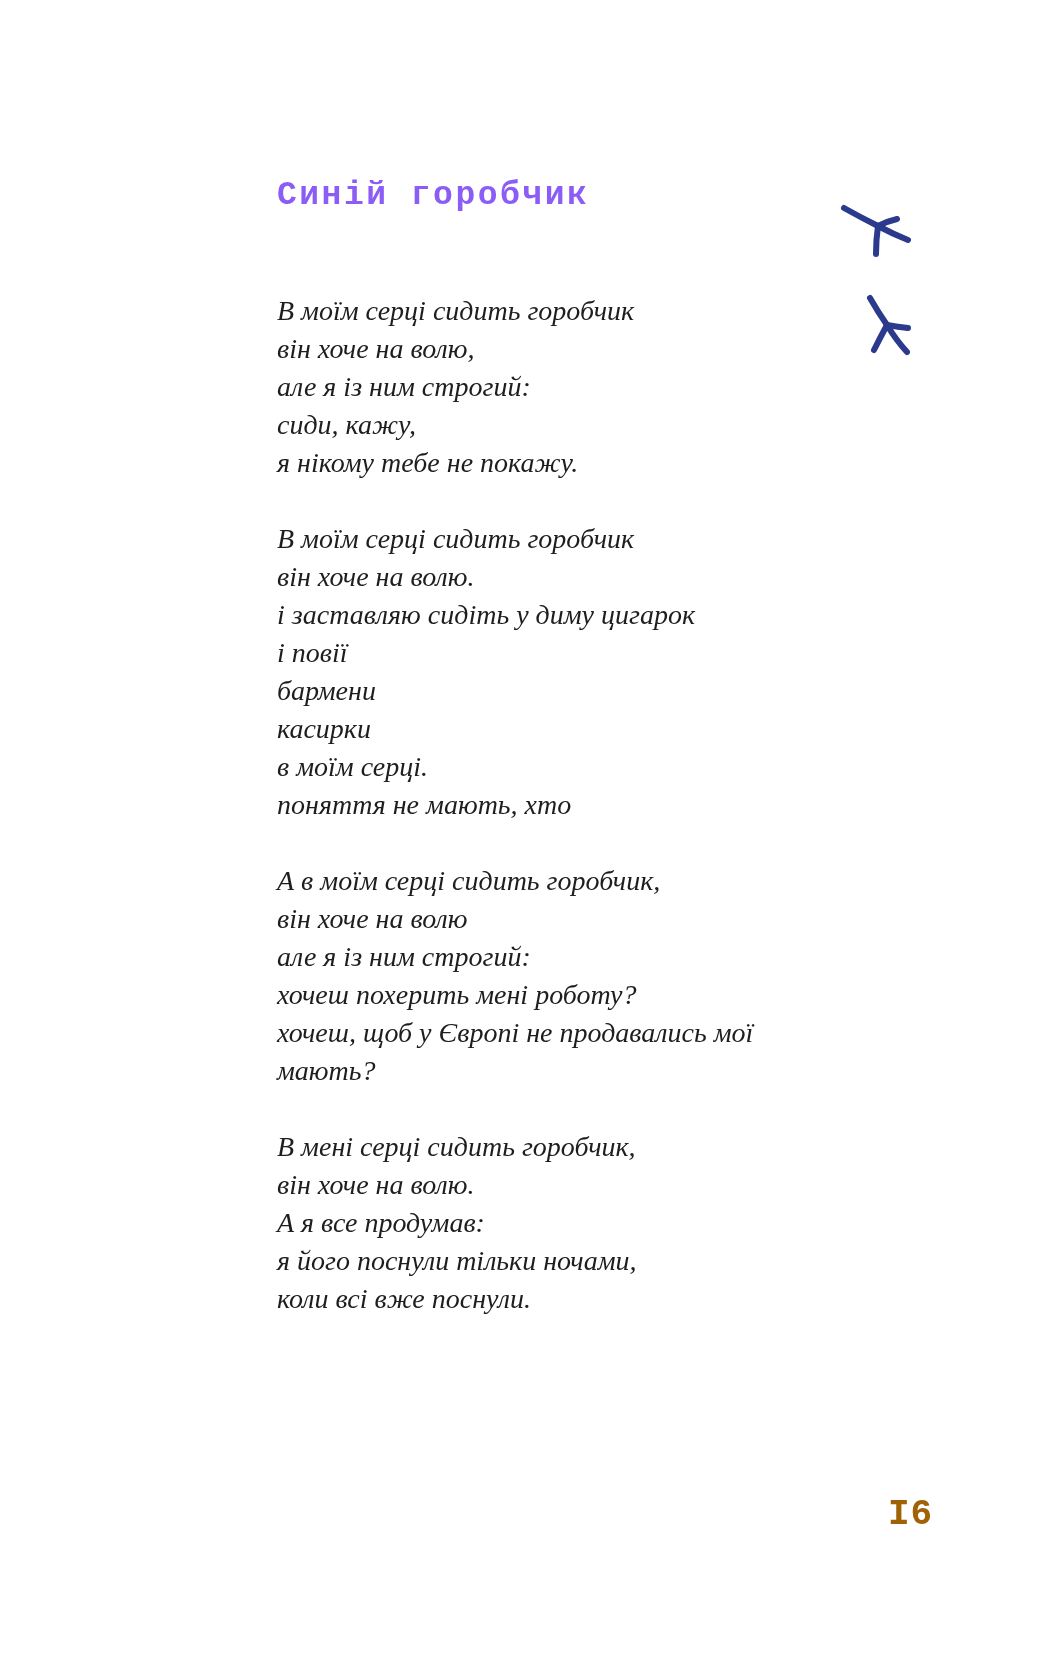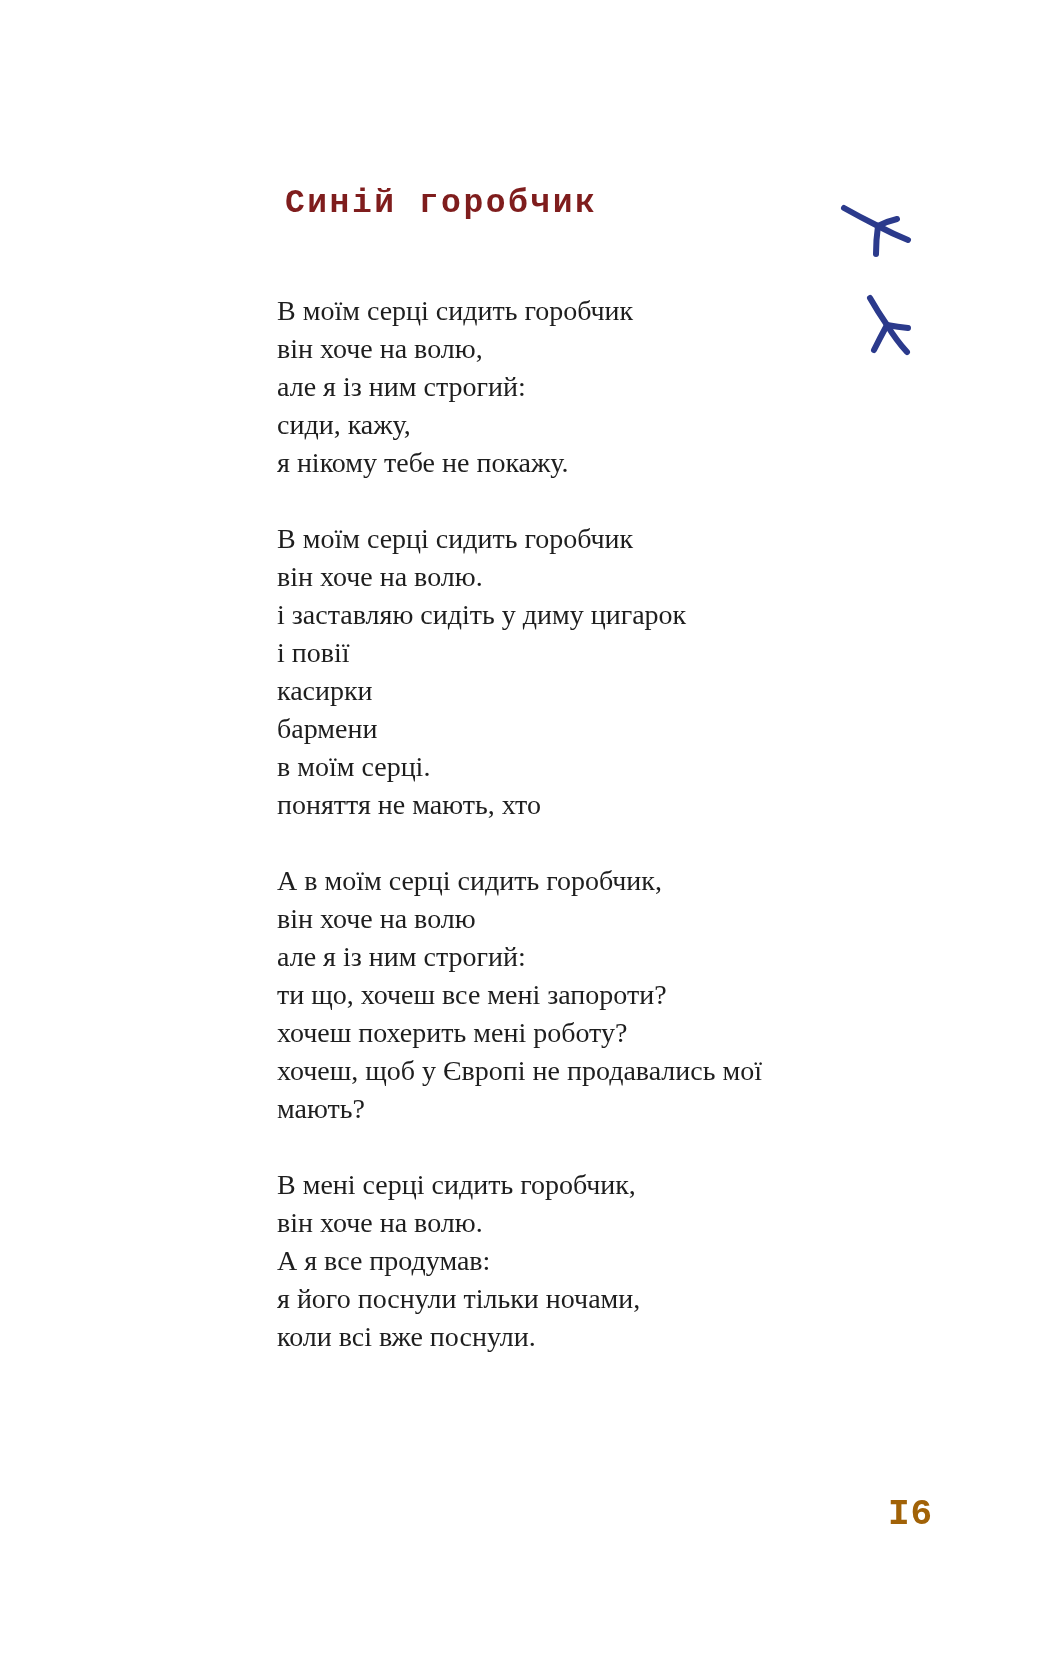--- a/index.html
+++ b/index.html
@@ -17,40 +17,41 @@
       position: absolute;
       left: 0; top: 0;
       width: 1063px;
       height: 1654px;
       background: #ffffff;
     }
     .title {
       position: absolute;
       left: 277px;
       top: 176px;
-      margin: 8px;
+      margin: 0;
       font-family: "Liberation Mono", "DejaVu Sans Mono", monospace;
       font-weight: bold;
       font-size: 33px;
       line-height: 40px;
       letter-spacing: 2.5px;
-      color: #7f1d1d;
+      color: #8b5cf6;
       white-space: nowrap;
     }
     .poem {
       position: absolute;
       left: 277px;
       top: 292px;
       font-family: "Liberation Serif", "DejaVu Serif", serif;
       font-size: 28px;
       line-height: 38px;
       color: #1e1e1e;
     }
     .stanza {
       margin: 0 0 38px 0;
+      font-style: italic;
     }
     .line {
       display: block;
       white-space: nowrap;
       height: 38px;
     }
     .footprints {
       position: absolute;
       left: 820px;
       top: 190px;
@@ -99,30 +100,29 @@
       <span class="line">він хоче на волю,</span>
       <span class="line">але я із ним строгий:</span>
       <span class="line">сиди, кажу,</span>
       <span class="line">я нікому тебе не покажу.</span>
     </div>
     <div class="stanza">
       <span class="line">В моїм серці сидить горобчик</span>
       <span class="line">він хоче на волю.</span>
       <span class="line">і заставляю сидіть у диму цигарок</span>
       <span class="line">і повії</span>
+      <span class="line">бармени</span>
       <span class="line">касирки</span>
-      <span class="line">бармени</span>
       <span class="line">в моїм серці.</span>
       <span class="line">поняття не мають, хто</span>
     </div>
     <div class="stanza">
       <span class="line">А в моїм серці сидить горобчик,</span>
       <span class="line">він хоче на волю</span>
       <span class="line">але я із ним строгий:</span>
-      <span class="line">ти що, хочеш все мені запороти?</span>
       <span class="line">хочеш похерить мені роботу?</span>
       <span class="line">хочеш, щоб у Європі не продавались мої</span>
       <span class="line">мають?</span>
     </div>
     <div class="stanza">
       <span class="line">В мені серці сидить горобчик,</span>
       <span class="line">він хоче на волю.</span>
       <span class="line">А я все продумав:</span>
       <span class="line">я його поснули тільки ночами,</span>
       <span class="line">коли всі вже поснули.</span>

